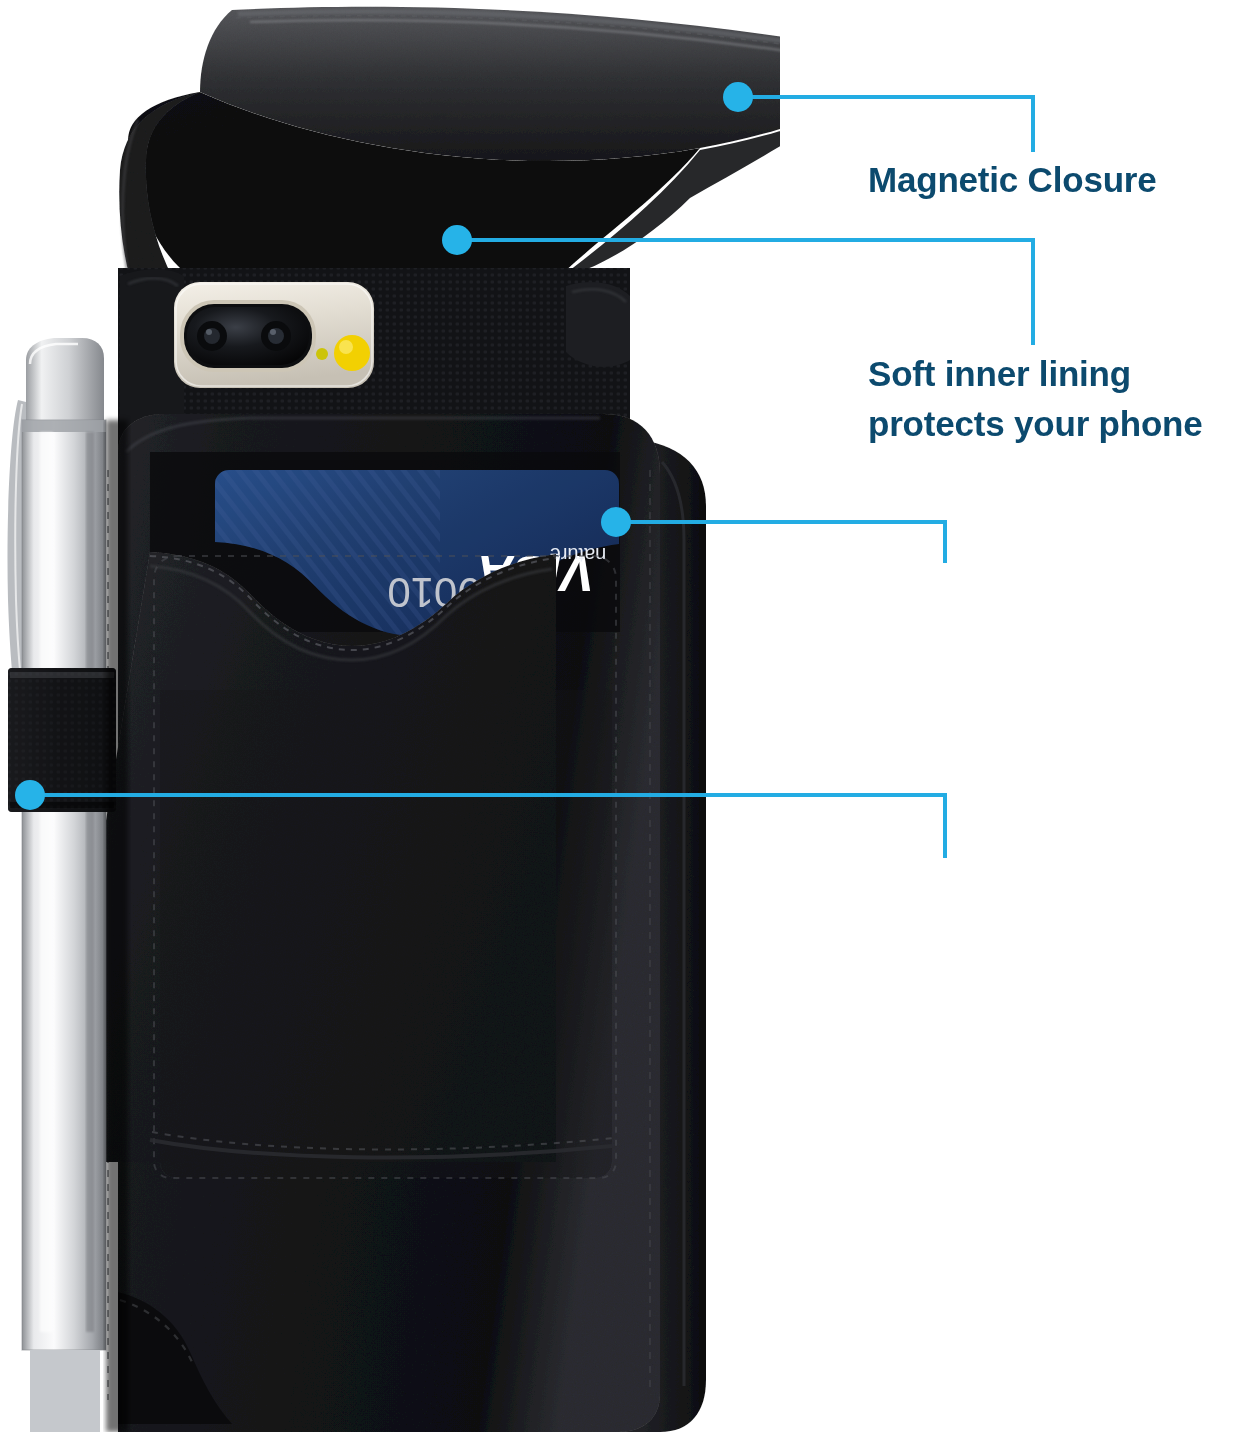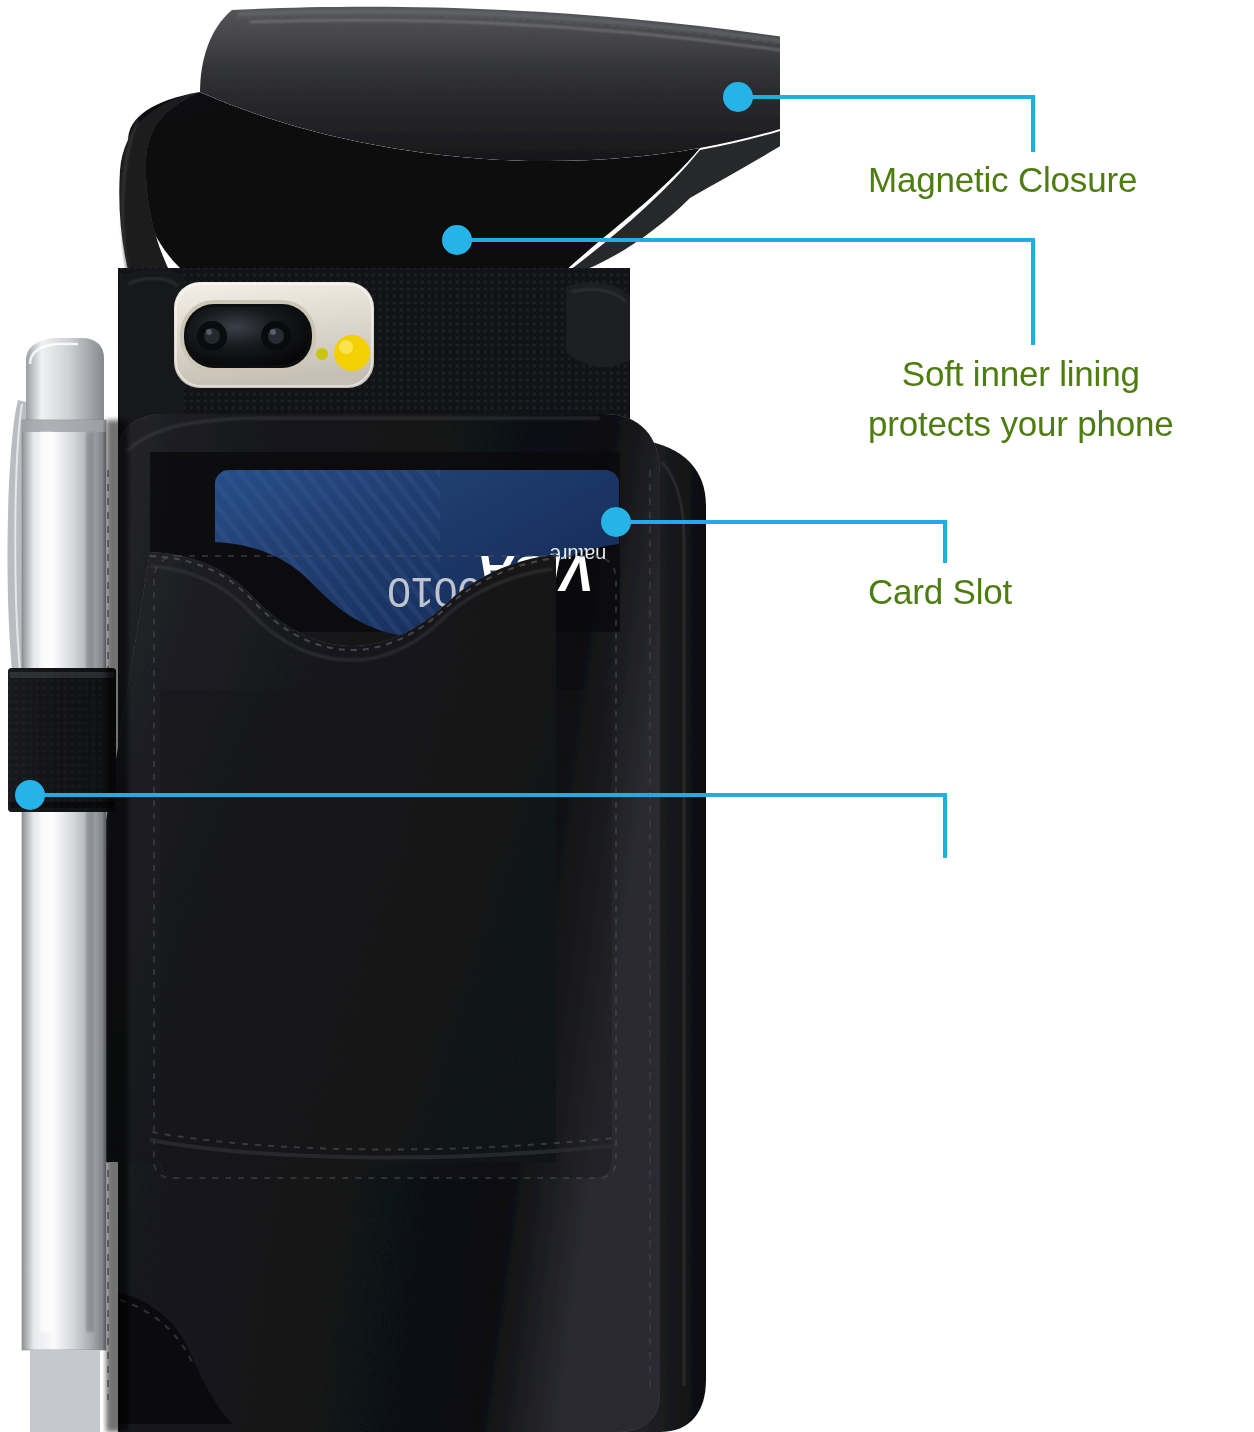--- a/index.html
+++ b/index.html
@@ -33,28 +33,28 @@
   .callout-layer {
     position: absolute;
     left: 0; top: 0;
     width: 1254px; height: 1432px;
     pointer-events: none;
   }
   .callout-layer svg { display:block; width: 1254px; height: 1432px; }
 
   .label {
     position: absolute;
-    color: #4d7c0f;
-    font-weight: normal;
+    color: #0c4a6e;
+    font-weight: bold;
     letter-spacing: -0.2px;
     line-height: 1.42;
     white-space: pre-line;
   }
   #label-magnetic  { left: 868px; top: 155px;  font-size: 35px; }
-  #label-lining    { left: 868px; top: 349px;  font-size: 35px; text-align: center; }
+  #label-lining    { left: 868px; top: 349px;  font-size: 35px; }
   #label-cardslot  { left: 868px; top: 567px;  font-size: 35px; }
   #label-penholder { left: 868px; top: 862px;  font-size: 35px; }
 </style>
 </head>
 <body>
 
 <div id="stage">
 
   <div id="product-photo">
     <svg id="product-svg" viewBox="0 0 780 1432" xmlns="http://www.w3.org/2000/svg">
@@ -373,16 +373,15 @@
         <circle cx="30" cy="795" r="15"></circle>
       </g>
     </svg>
   </div>
 
   <div id="label-magnetic" class="label">Magnetic Closure</div>
 
   <div id="label-lining" class="label">Soft inner lining
 protects your phone</div>
 
-  <div id="label-cardslot" class="label">Card Slot</div>
 
 
 </div>
 
 </body></html>

